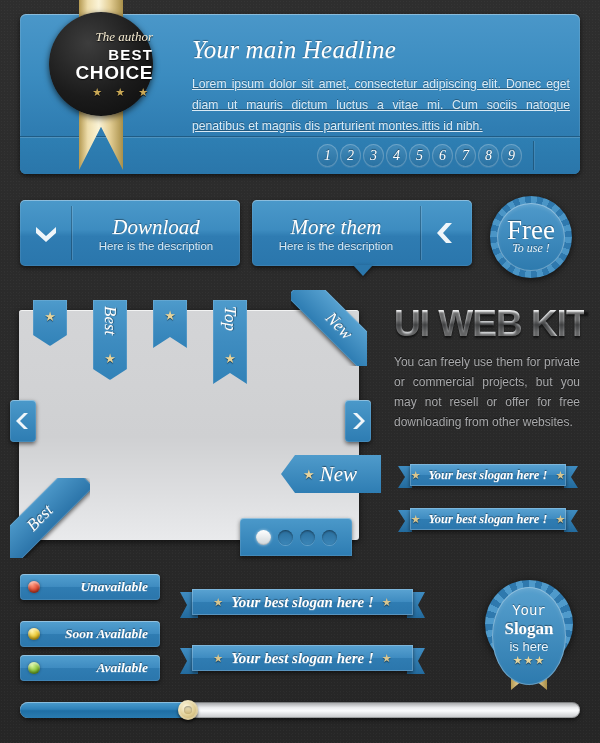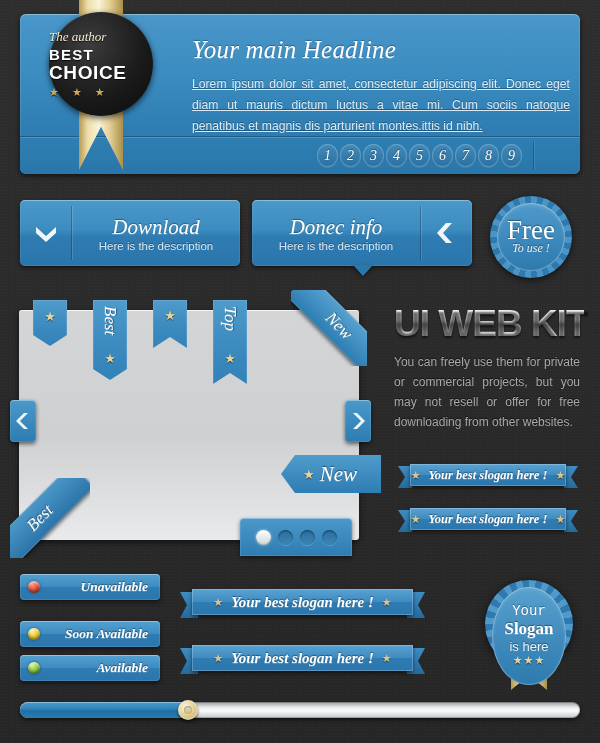--- a/index.html
+++ b/index.html
@@ -66,21 +66,21 @@
     background:linear-gradient(90deg,#b59a52 0%,#eeddab 20%,#fbf4d8 45%,#e4cf96 70%,#a88f49 100%);
     box-shadow:0 1px 3px rgba(0,0,0,.5);
     clip-path:polygon(0 0,100% 0,100% 100%,50% 76%,0 100%);
   }
   .award-disc{
     position:absolute; left:7px; top:22px; width:104px; height:104px;
     border-radius:50%;
     background:
       radial-gradient(circle at 38% 30%, #3d3d3d 0%, #1b1b1b 55%, #0b0b0b 100%);
     box-shadow:0 2px 6px rgba(0,0,0,.65);
-    display:flex; flex-direction:column; align-items:flex-start; justify-content:center;
+    display:flex; flex-direction:column; align-items:flex-end; justify-content:center;
   }
   .award-serr{
     position:absolute; left:0; top:15px; width:118px; height:118px;
     border-radius:50%;
     background:conic-gradient(from 0deg,
       #d8d8d8 0deg 5deg,#8d8d8d 5deg 10deg,#d8d8d8 10deg 15deg,#8d8d8d 15deg 20deg,
       #d8d8d8 20deg 25deg,#8d8d8d 25deg 30deg,#d8d8d8 30deg 35deg,#8d8d8d 35deg 40deg,
       #d8d8d8 40deg 45deg,#8d8d8d 45deg 50deg,#d8d8d8 50deg 55deg,#8d8d8d 55deg 60deg,
       #d8d8d8 60deg 65deg,#8d8d8d 65deg 70deg,#d8d8d8 70deg 75deg,#8d8d8d 75deg 80deg,
       #d8d8d8 80deg 85deg,#8d8d8d 85deg 90deg,#d8d8d8 90deg 95deg,#8d8d8d 95deg 100deg,
@@ -389,21 +389,21 @@
     </svg>
   </div>
   <div class="bb-txt">
     <div class="bb-title">Download</div>
     <div class="bb-sub">Here is the description</div>
   </div>
 </div>
 
 <div class="bigbtn" style="left:252px; top:200px; width:220px;">
   <div class="bb-txt">
-    <div class="bb-title">Donec info</div>
+    <div class="bb-title">More them</div>
     <div class="bb-sub">Here is the description</div>
   </div>
   <div class="bb-icon right">
     <svg class="chev" width="18" height="26" viewBox="0 0 18 26">
       <path d="M15 3 L6 13 L15 23 L9 23 L0 13 L9 3 Z" fill="#ffffff" opacity="0.92"></path>
     </svg>
   </div>
   <div class="tail"></div>
 </div>
 

